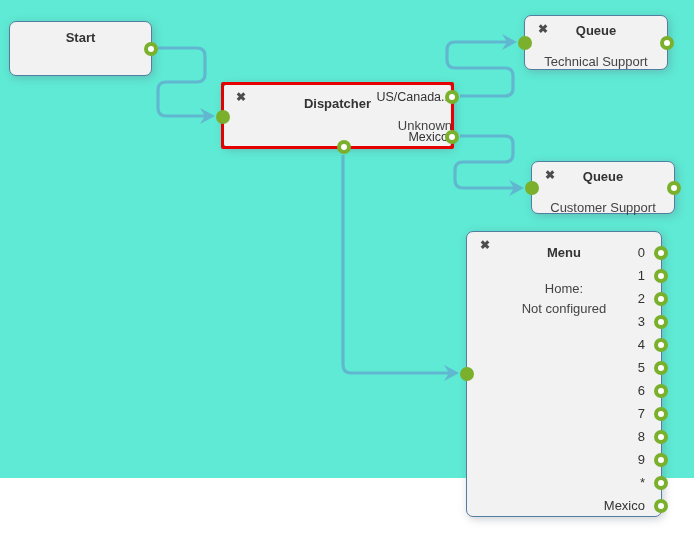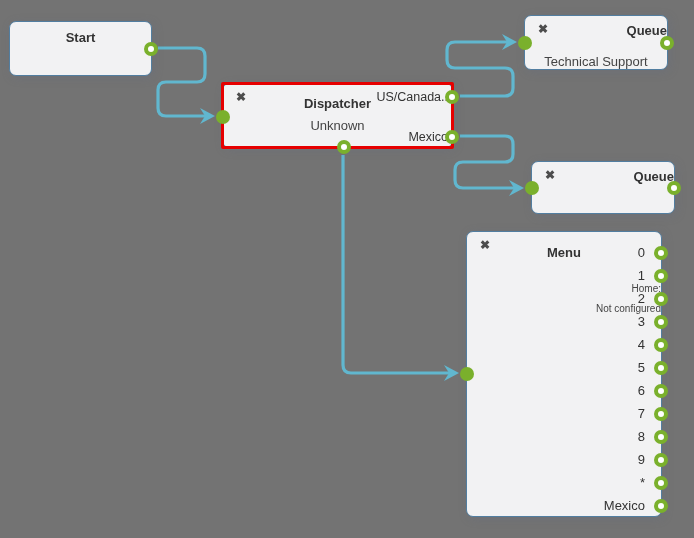--- a/index.html
+++ b/index.html
@@ -1,39 +1,39 @@
 <!DOCTYPE html>
 <html><head>
 <meta charset="utf-8">
 <style>
   html,body{margin:0;padding:0;background:#ffffff;}
   body{width:694px;height:538px;overflow:hidden;font-family:"Liberation Sans",sans-serif;}
-  #canvas{position:relative;width:694px;height:538px;background:#737373;}
+  #canvas{position:relative;width:694px;height:478px;background:#5eead4;}
   #wires{position:absolute;left:0;top:0;z-index:1;}
   .node{position:absolute;background:#f2f2f3;border:1px solid #527ea0;border-radius:7px;
         box-shadow:2px 2px 9px rgba(100,110,130,.35);z-index:2;box-sizing:border-box;}
   #node-start{left:9px;top:21px;width:143px;height:55px;}
   #node-dispatcher{left:222px;top:83px;width:231px;height:65px;}
   #node-queue-ts{left:524px;top:15px;width:144px;height:55px;}
   #node-queue-cs{left:531px;top:161px;width:144px;height:53px;}
   #node-menu{left:466px;top:231px;width:196px;height:286px;}
   .sel{position:absolute;inset:-2px;border:3px solid #e60000;border-radius:2px;z-index:3;pointer-events:none;}
   .node-title{font-size:13px;font-weight:bold;color:#333;text-align:center;line-height:16px;margin-top:8px;}
   .node-sub{font-size:13px;color:#444;text-align:center;line-height:16px;margin-top:15px;}
   #node-dispatcher .node-title{margin-top:12px;}
-  #node-dispatcher .node-sub{margin-top:6px;}
-  #node-queue-ts .node-title,#node-queue-cs .node-title{margin-top:7px;text-align:right;}
+  #node-dispatcher .node-sub{margin-top:6px;text-align:right;}
+  #node-queue-ts .node-title,#node-queue-cs .node-title{margin-top:7px;}
   #node-menu .node-title{margin-top:13px;}
   .close{position:absolute;left:13px;top:6px;font-size:12px;font-weight:bold;color:#4d4d4d;z-index:4;cursor:pointer;}
   .port{position:absolute;width:14px;height:14px;border-radius:50%;box-sizing:border-box;z-index:5;}
   .ring{border:4px solid #7ab02c;background:#fff;}
   .dot{background:#7ab02c;}
   .out-label{position:absolute;right:4px;font-size:12.5px;color:#333;line-height:16px;z-index:4;white-space:nowrap;}
   .mp-label{position:absolute;right:16px;font-size:13px;color:#333;line-height:16px;z-index:4;}
-  .menu-body{position:absolute;top:47px;left:0;right:0;text-align:right;font-size:10px;color:#444;}
+  .menu-body{position:absolute;top:47px;left:0;right:0;text-align:center;font-size:13px;color:#444;}
   .menu-body div{height:20px;line-height:20px;}
 </style>
 </head>
 <body>
 
 <div id="canvas">
 
   <svg id="wires" width="694" height="538">
     <path d="M 158 48 L 197 48 Q 205 48 205 56 L 205 74 Q 205 82 197 82 L 166 82 Q 158 82 158 90 L 158 108 Q 158 116 166 116 L 209 116" stroke="#61b7cf" stroke-width="3.2" fill="none"></path>
     <polygon points="215,116 200,108 205,116 200,124" fill="#61b7cf"></polygon>
@@ -70,20 +70,21 @@
     <span class="close">✖</span>
     <div class="node-title">Queue</div>
     <div class="node-sub">Technical Support</div>
     <span class="port dot" style="left:-7px;top:20px"></span>
     <span class="port ring" style="right:-7px;top:20px"></span>
   </div>
 
   <div class="node" id="node-queue-cs">
     <span class="close">✖</span>
     <div class="node-title">Queue</div>
+    <div class="node-sub">Customer Support</div>
     <span class="port dot" style="left:-7px;top:19px"></span>
     <span class="port ring" style="right:-7px;top:19px"></span>
   </div>
 
   <div class="node" id="node-menu">
     <span class="close">✖</span>
     <div class="node-title">Menu</div>
     <div class="menu-body">
       <div>Home:</div>
       <div>Not configured</div>

